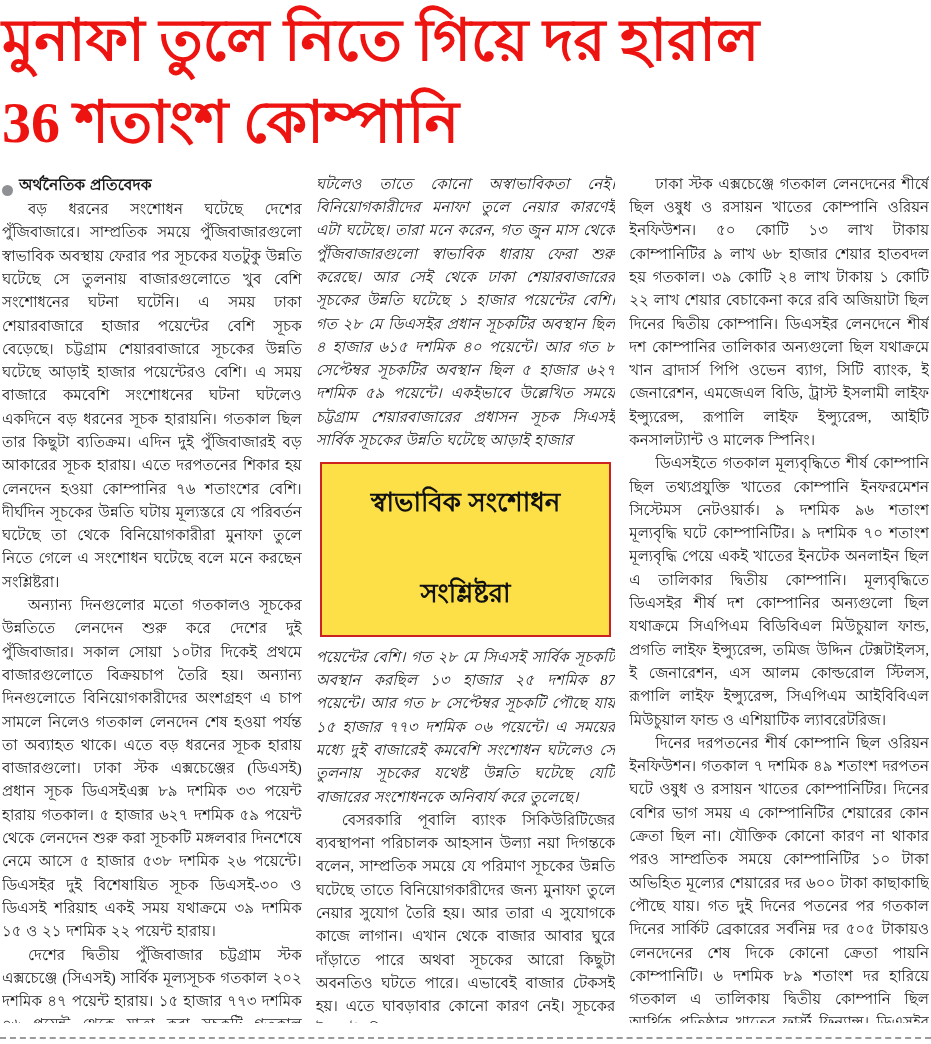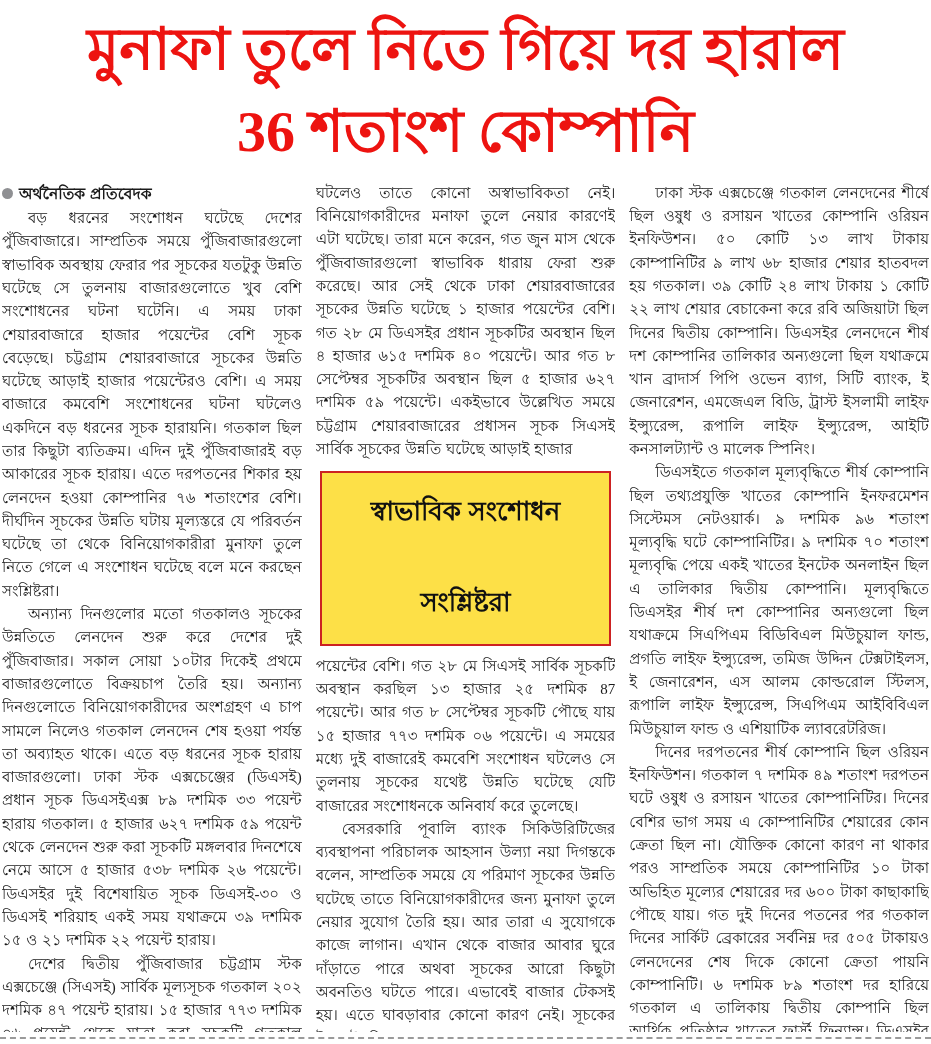--- a/index.html
+++ b/index.html
@@ -8,25 +8,24 @@
     width: 931px; height: 1044px;
     position: relative;
     overflow: hidden;
     font-family: "Liberation Serif", "DejaVu Serif", serif;
     color: #1a1a1a;
   }
   .page { width: 931px; height: 1044px; position: relative; padding: 0 2px; }
 
   
   .headline {
-    text-align: center;
     font-weight: bold;
     font-size: 58px;
     line-height: 1.42;
-    padding-top: 9px;
+    padding-top: 0;
     letter-spacing: 0px;
   }
 
   
   .body-cols {
     display: flex;
     gap: 14px;
     margin-top: 8px;
     height: 850px;
     overflow: hidden;
@@ -38,34 +37,34 @@
     font-size: 15px;
     line-height: 23.3px;
     text-align: justify;
     word-spacing: 1px;
   }
 
   .byline {
     font-weight: bold;
     font-size: 15.5px;
     display: flex;
-    align-items: center;
+    align-items: flex-end;
     gap: 6px;
     margin-bottom: 2px;
   }
   .byline .dot {
     width: 11px; height: 11px;
     border-radius: 50%;
     background: #8f9093;
     display: inline-block;
     flex: 0 0 auto;
   }
 
   .para { text-indent: 26px; }
-  .para.no-indent { text-indent: 0; }
+  .para.no-indent { text-indent: 0; font-style: italic; }
 
   
   .pull-box {
     margin: 10px 4px 9px 4px;
     border: 2px solid #cc2222;
     background: #fde047;
     text-align: center;
     font-weight: bold;
     font-size: 26px;
     line-height: 1.75;

